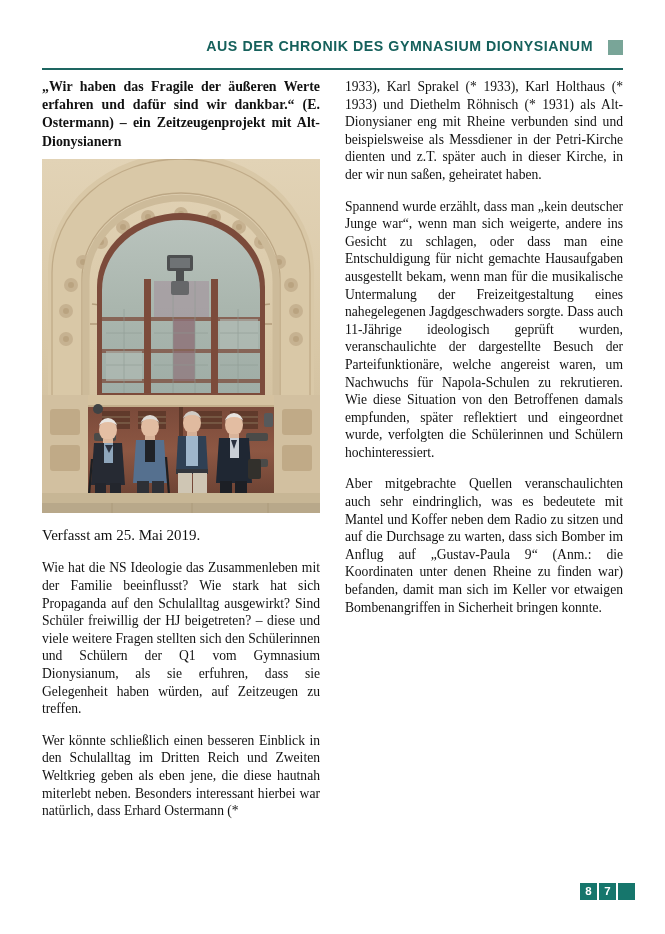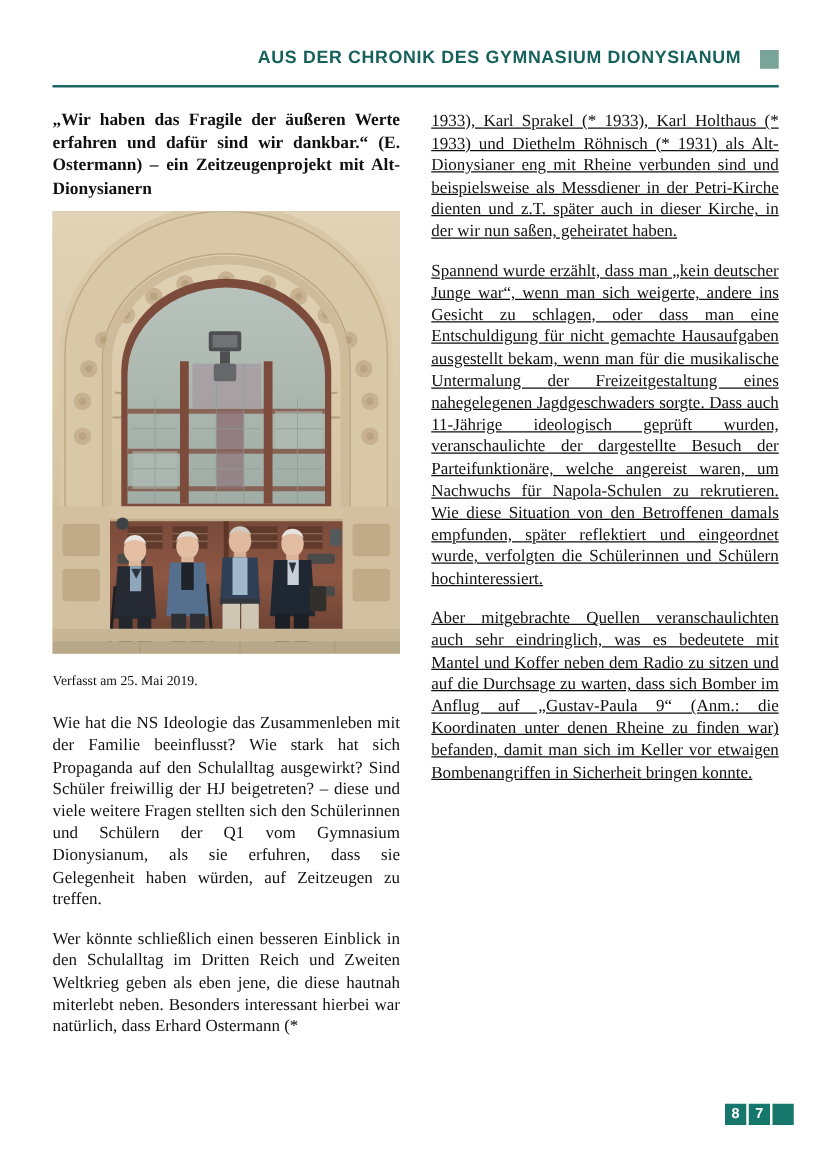--- a/index.html
+++ b/index.html
@@ -58,50 +58,50 @@
     top: 68px;
     width: 581px;
     height: 2px;
     background: #1e6661;
   }
 
   
   .columns {
     position: absolute;
     left: 42px;
-    top: 88px;
+    top: 78px;
     width: 581px;
     height: 820px;
   }
   .col {
     position: absolute;
     top: 0;
     width: 278px;
   }
   .col-left  { left: 0; }
-  .col-right { left: 303px; text-decoration: underline; }
+  .col-right { left: 303px; }
 
   p.body {
     margin: 0 0 14px 0;
     font-size: 13.6px;
     line-height: 17.6px;
     text-align: justify;
     text-justify: inter-word;
     hyphens: manual;
     -webkit-hyphens: manual;
   }
   p.lede {
     font-weight: bold;
     font-size: 13.9px;
     line-height: 18.2px;
     margin-bottom: 8px;
   }
   p.caption-line {
     margin: 0 0 15px 0;
-    font-size: 11px;
+    font-size: 15px;
     line-height: 17.6px;
     text-align: left;
   }
   p.last { margin-bottom: 0; }
 
   
   .photo {
     position: relative;
     width: 278px;
     height: 354px;

